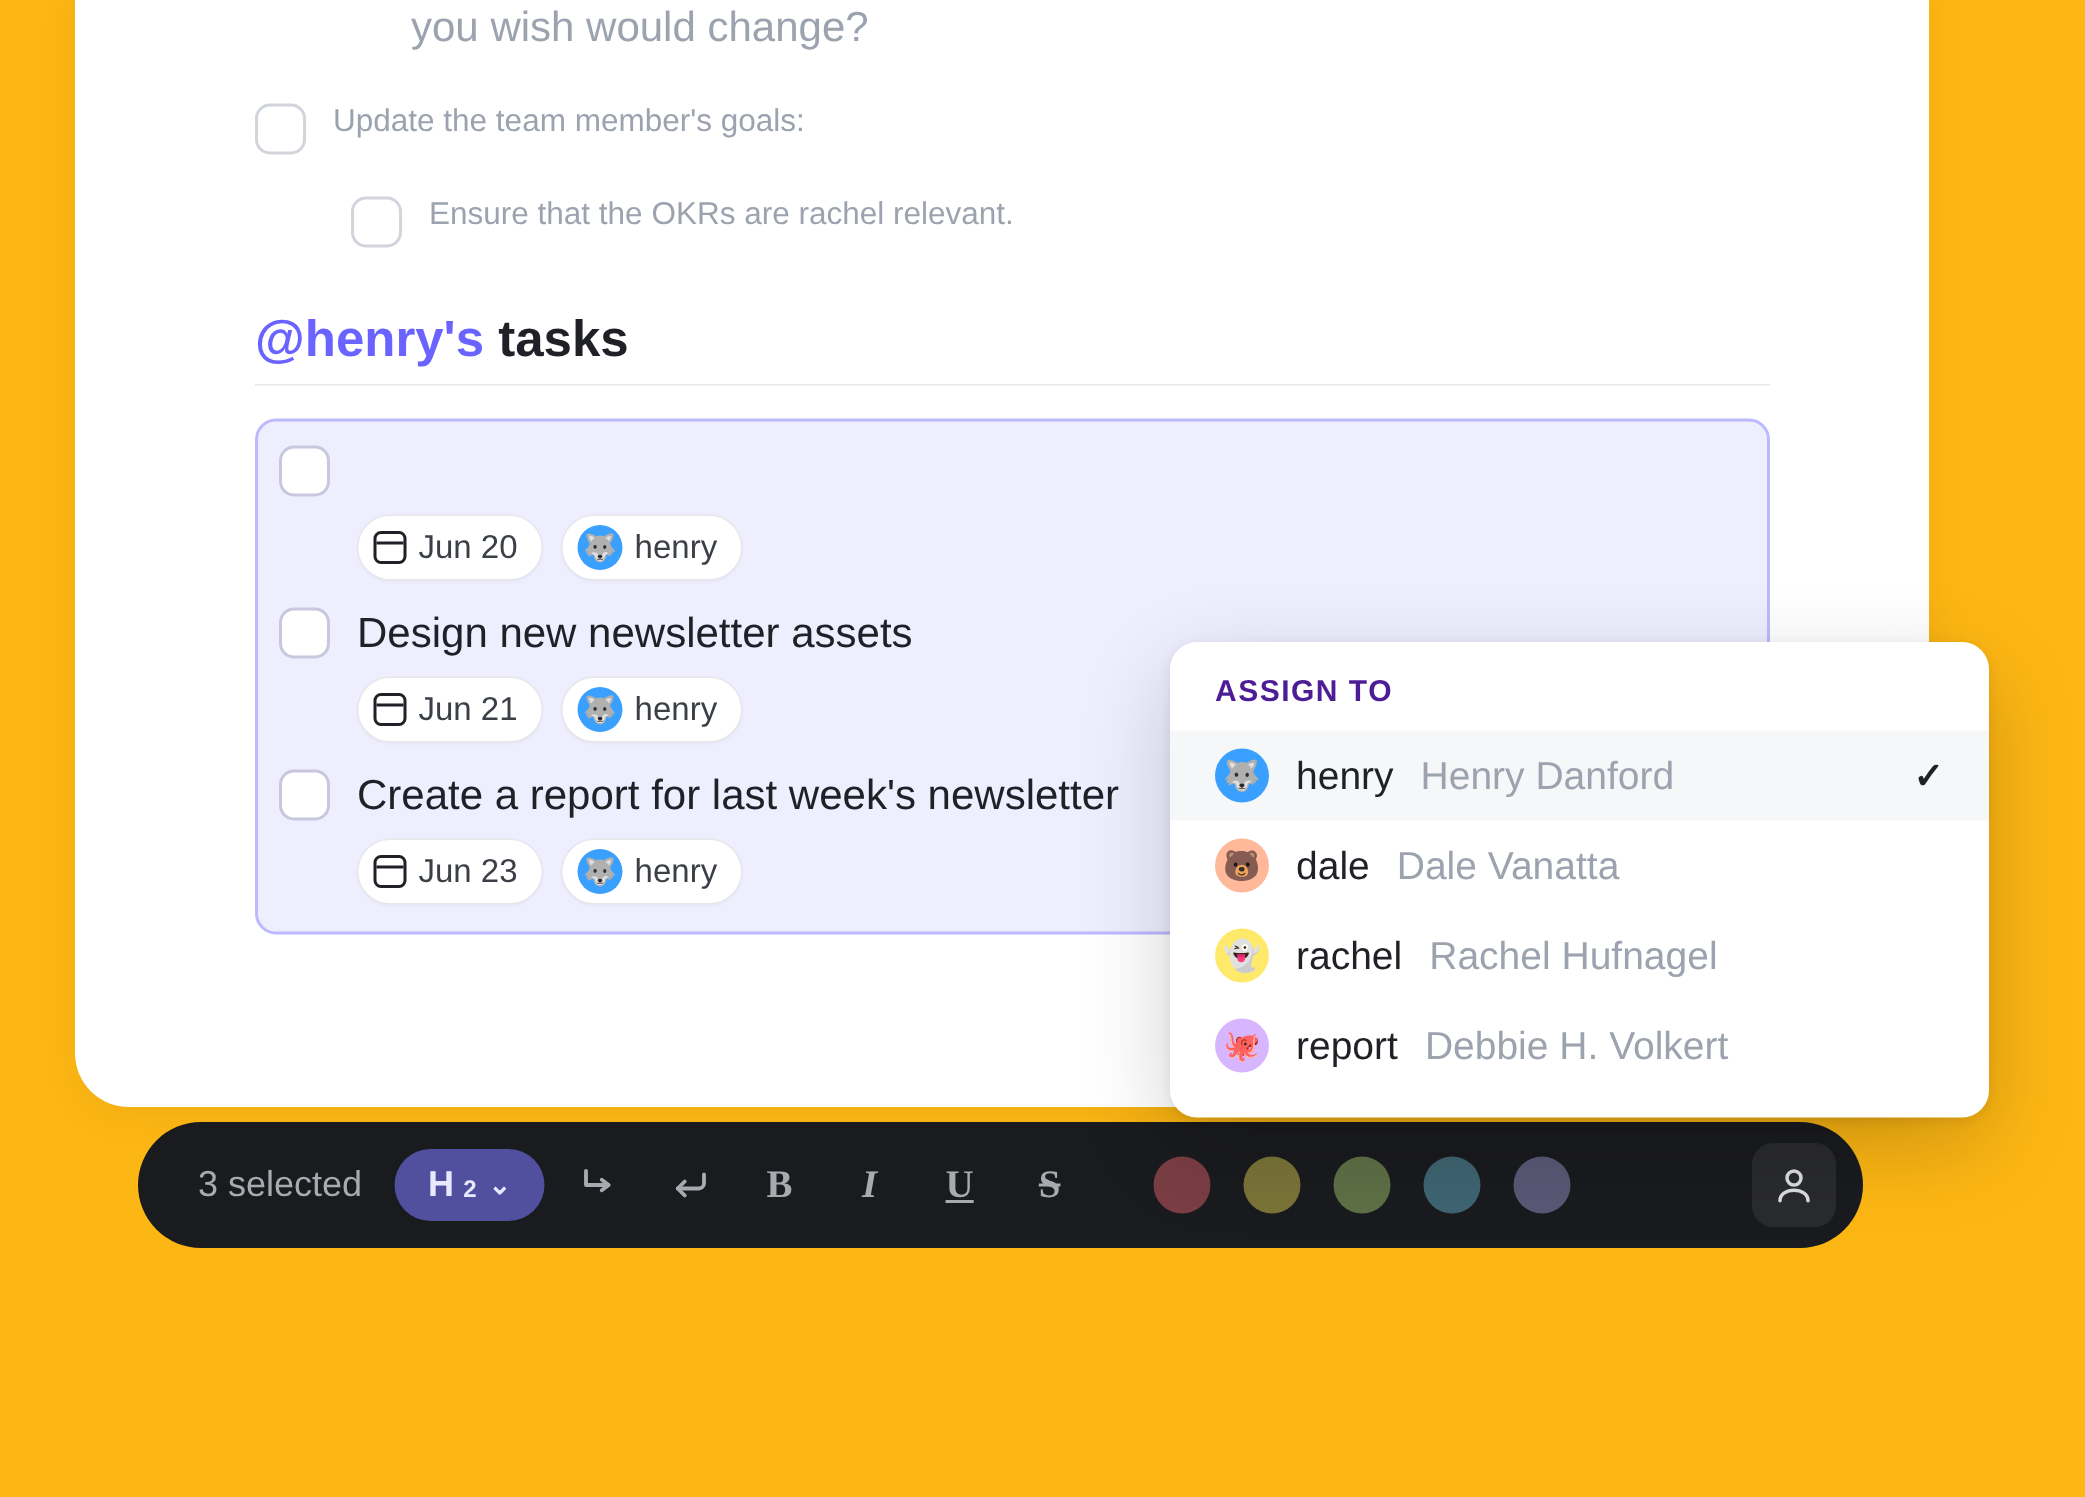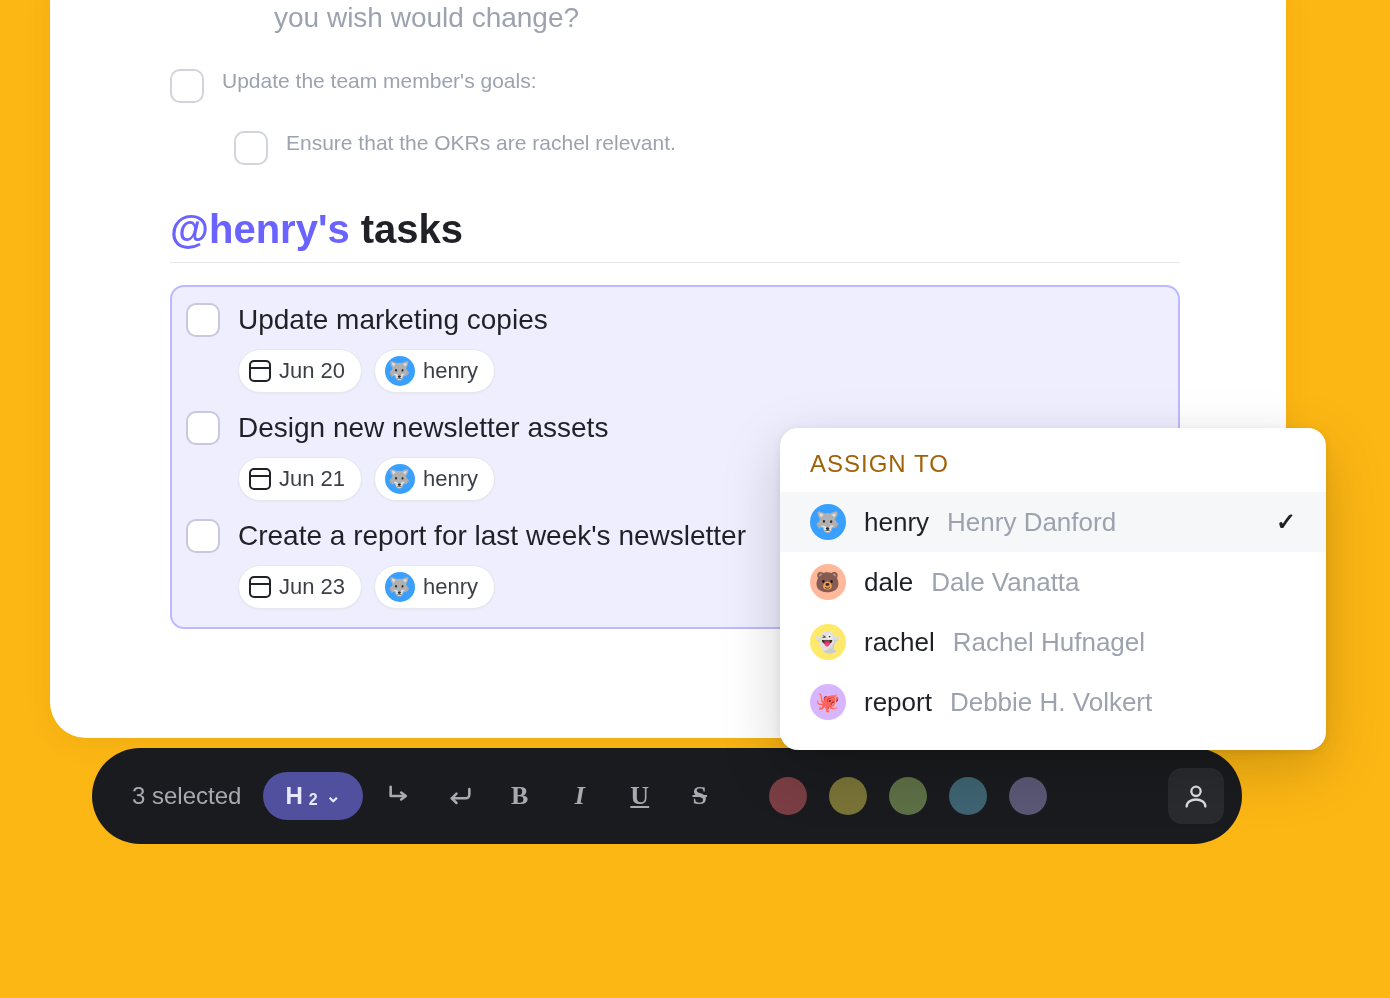--- a/index.html
+++ b/index.html
@@ -44,21 +44,21 @@
     flex-shrink: 0;
     margin-top: 2px;
     background: #fff;
   }
   .check-label {
     color: #9ca3af;
     font-size: 21px;
     line-height: 1.35;
   }
   .section-header {
-    font-size: 40px;
+    font-size: 34px;
     font-weight: 700;
     color: #1f2126;
     margin-top: 42px;
     margin-bottom: 8px;
     border-bottom: 1px solid #e5e7eb;
     padding-bottom: 10px;
     width: 1010px;
   }
   .mention { color: #6b63ff; }
   .task-block {
@@ -141,24 +141,24 @@
     left: 780px;
     top: 428px;
     width: 546px;
     background: #ffffff;
     border-radius: 18px;
     box-shadow: 0 20px 60px rgba(0,0,0,0.18), 0 2px 8px rgba(0,0,0,0.08);
     padding: 22px 0 18px 0;
     z-index: 50;
   }
   .popover-title {
-    color: #a16207;
-    font-size: 24px;
+    color: #4c1d95;
+    font-size: 20px;
     letter-spacing: 1px;
-    font-weight: 400;
+    font-weight: 700;
     padding: 0 30px 14px 30px;
   }
   .assign-row {
     display: flex;
     align-items: center;
     gap: 18px;
     padding: 12px 30px;
     font-size: 26px;
     cursor: pointer;
   }
@@ -171,21 +171,21 @@
     font-size: 24px;
     font-weight: 700;
   }
 
   
   .toolbar {
     position: absolute;
     left: 92px;
     top: 748px;
     width: 1150px;
-    height: 96px;
+    height: 84px;
     background: #1a1b1e;
     border-radius: 999px;
     display: flex;
     align-items: center;
     padding: 0 18px 0 40px;
     gap: 14px;
     color: #a9aab0;
     font-size: 24px;
     z-index: 10;
   }
@@ -259,21 +259,20 @@
 
   <h2 class="section-header">
     <span class="mention">@henry's</span><span> tasks</span>
   </h2>
 
   <div class="task-block">
 
     <div class="task-item">
       <div class="task-head">
         <div class="task-checkbox"></div>
-        <div class="task-title">Update marketing copies</div>
       </div>
       <div class="task-meta">
         <span class="pill">
           <span class="date-icon"></span>
           <span>Jun 20</span>
         </span>
         <span class="pill">
           <span class="avatar sm av-blue face">🐺</span>
           <span>henry</span>
         </span>

